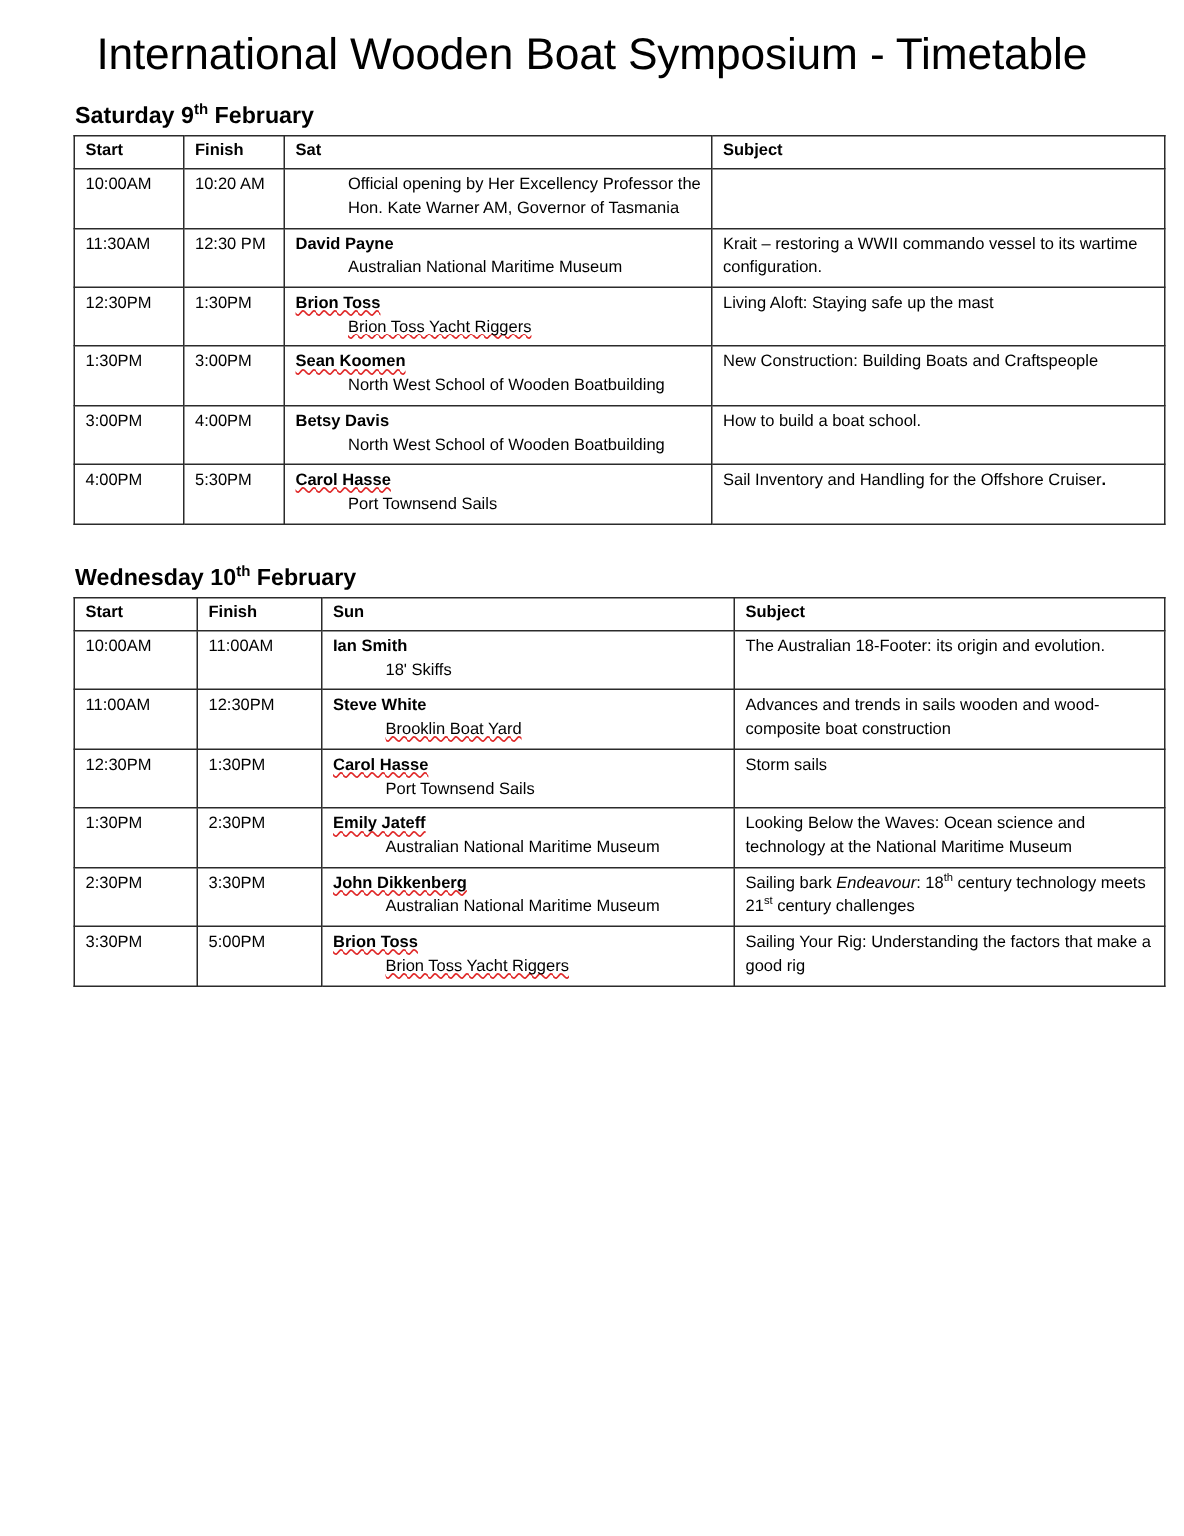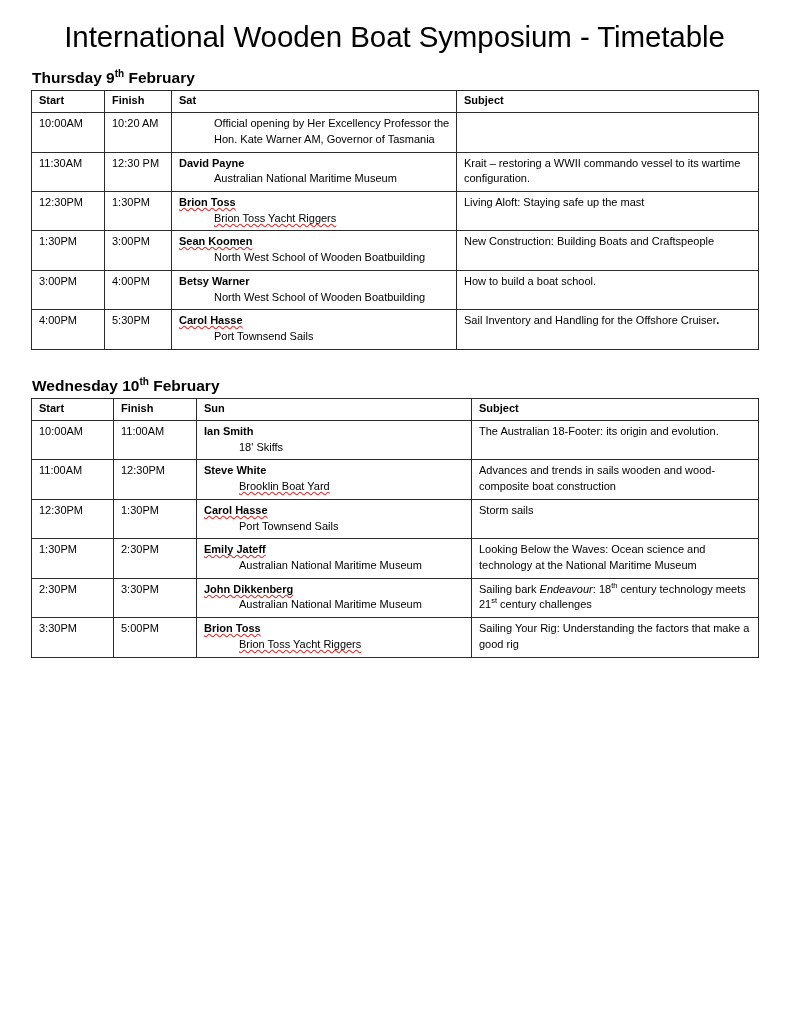--- a/index.html
+++ b/index.html
@@ -12,21 +12,21 @@
     height: 1024px;
     font-family: "Liberation Sans", sans-serif;
     color: #000000;
     overflow: hidden;
   }
   .page {
     position: relative;
     width: 789px;
     height: 904px;
     box-sizing: border-box;
-    padding: 0 31px;
+    padding: 0 49px;
   }
 
   
   .doc-title {
     margin: 0;
     padding-top: 18px;
     font-size: 29.5px;
     font-weight: 400;
     line-height: 1.28;
     text-align: center;
@@ -110,21 +110,21 @@
   }
 </style>
 </head>
 <body>
 
 <div class="page">
 
   <h1 class="doc-title">International Wooden Boat Symposium - Timetable</h1>
 
   <div class="day-heading sat-heading">
-    <span>Thursday </span><span>9</span><sup>th</sup><span> February</span>
+    <span>Saturday </span><span>9</span><sup>th</sup><span> February</span>
   </div>
 
   <table class="tt tbl-sat">
     <colgroup>
       <col class="c-start">
         <col class="c-finish">
         <col class="c-who">
         <col class="c-subj">
     </colgroup>
     <thead>
@@ -174,21 +174,21 @@
           <span class="speaker sp">Sean Koomen</span>
           <span class="affil">North West School of Wooden Boatbuilding</span>
         </td>
         <td>New Construction: Building Boats and Craftspeople</td>
       </tr>
 
       <tr>
         <td class="cell-time">3:00PM</td>
         <td class="cell-time">4:00PM</td>
         <td>
-          <span class="speaker">Betsy Warner</span>
+          <span class="speaker">Betsy Davis</span>
           <span class="affil">North West School of Wooden Boatbuilding</span>
         </td>
         <td>How to build a boat school.</td>
       </tr>
 
       <tr>
         <td class="cell-time">4:00PM</td>
         <td class="cell-time">5:30PM</td>
         <td>
           <span class="speaker sp">Carol Hasse</span>

